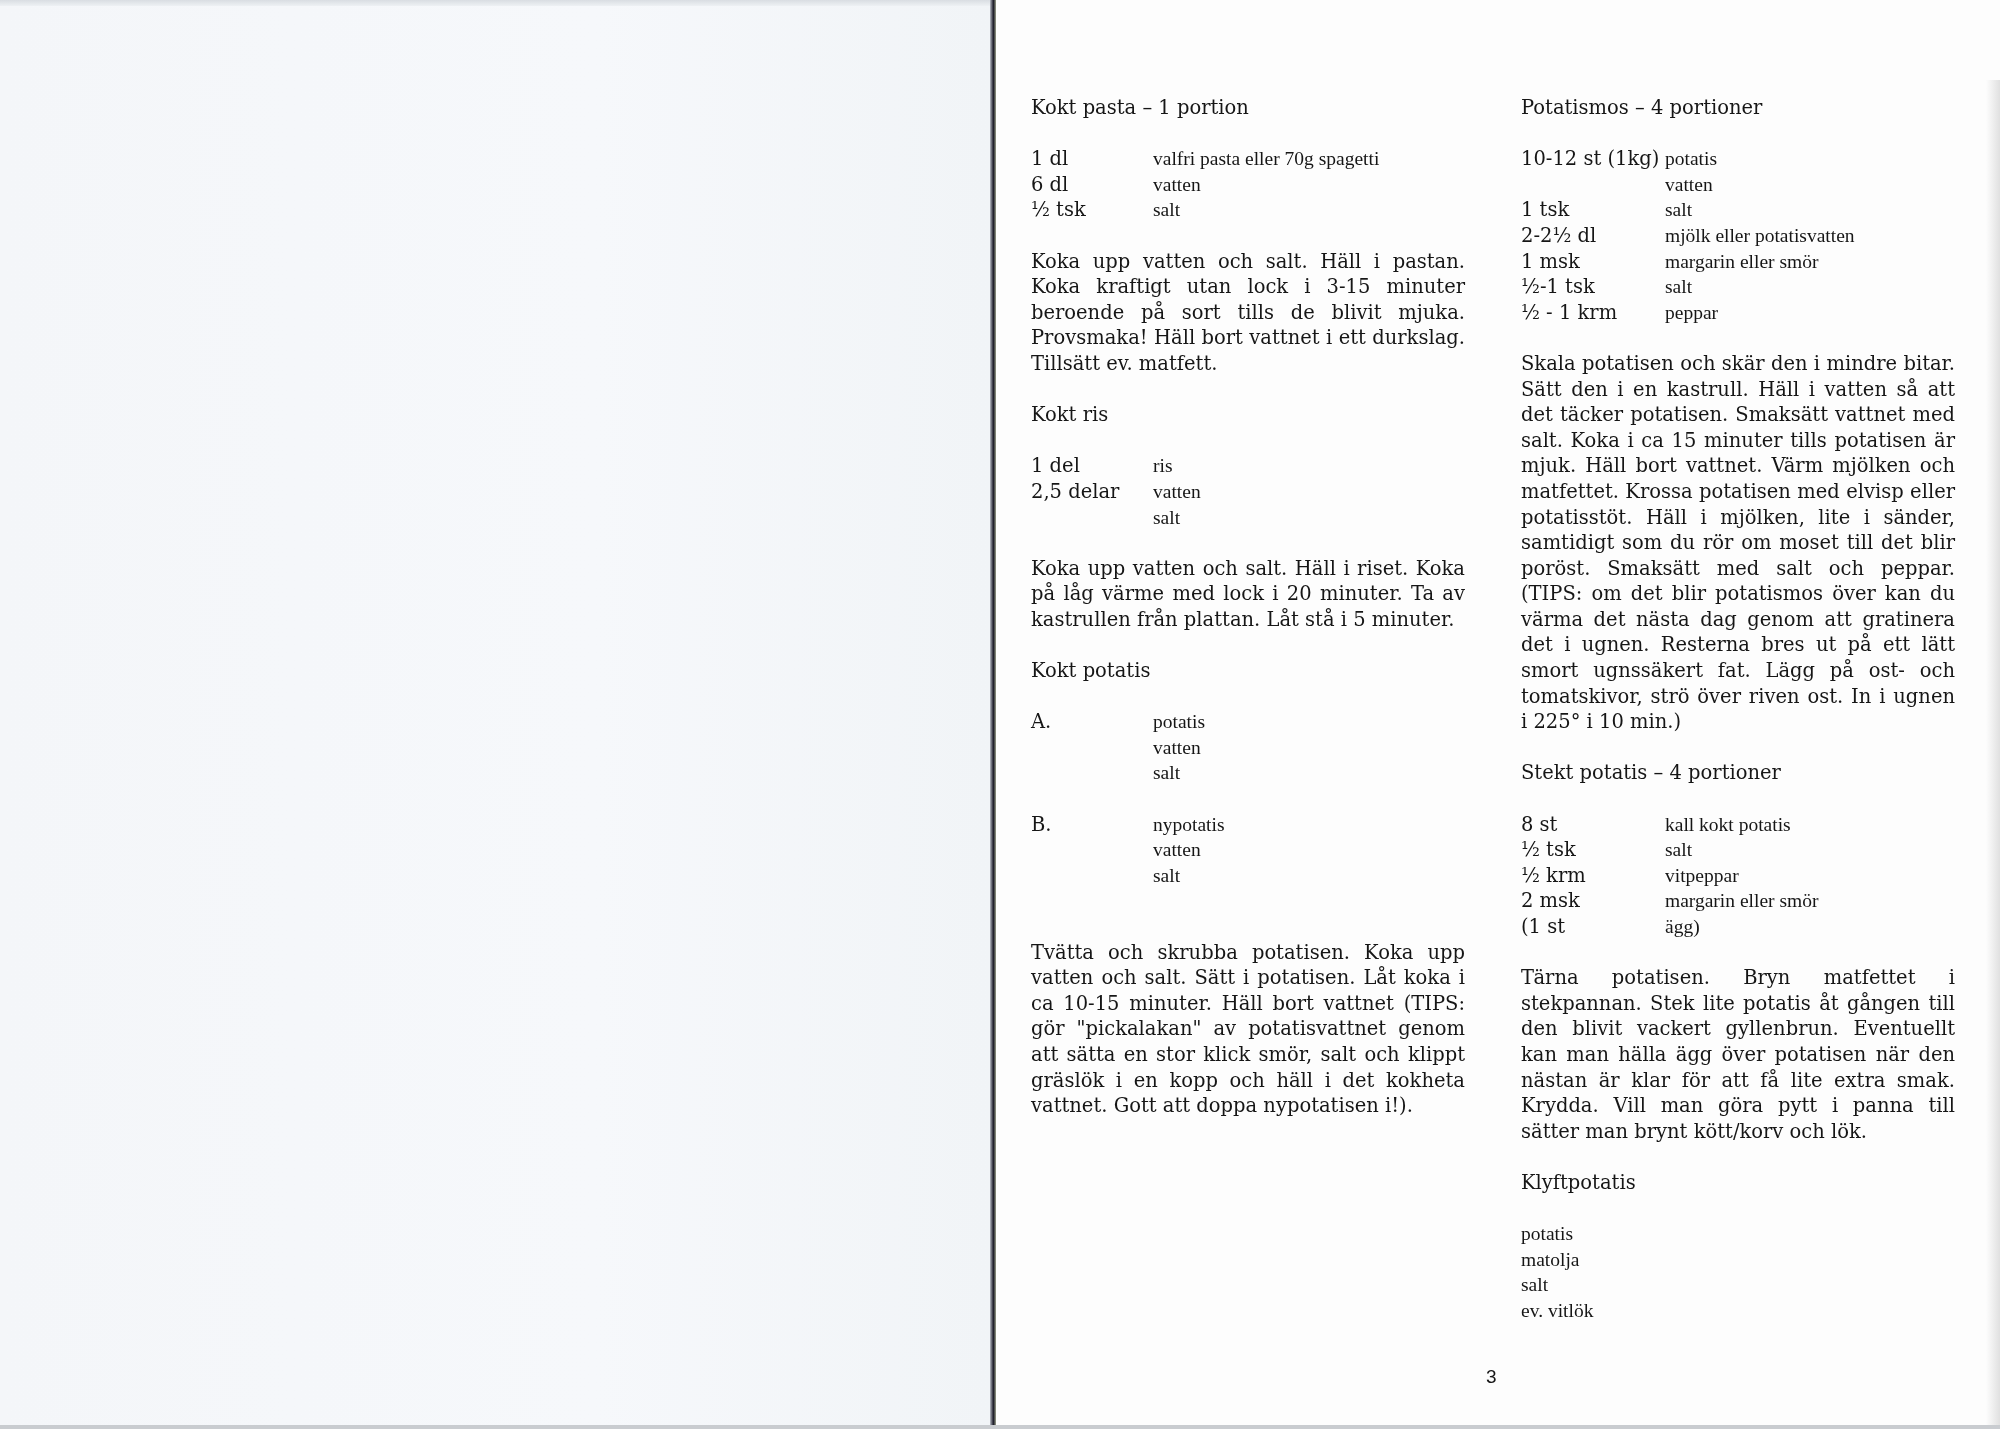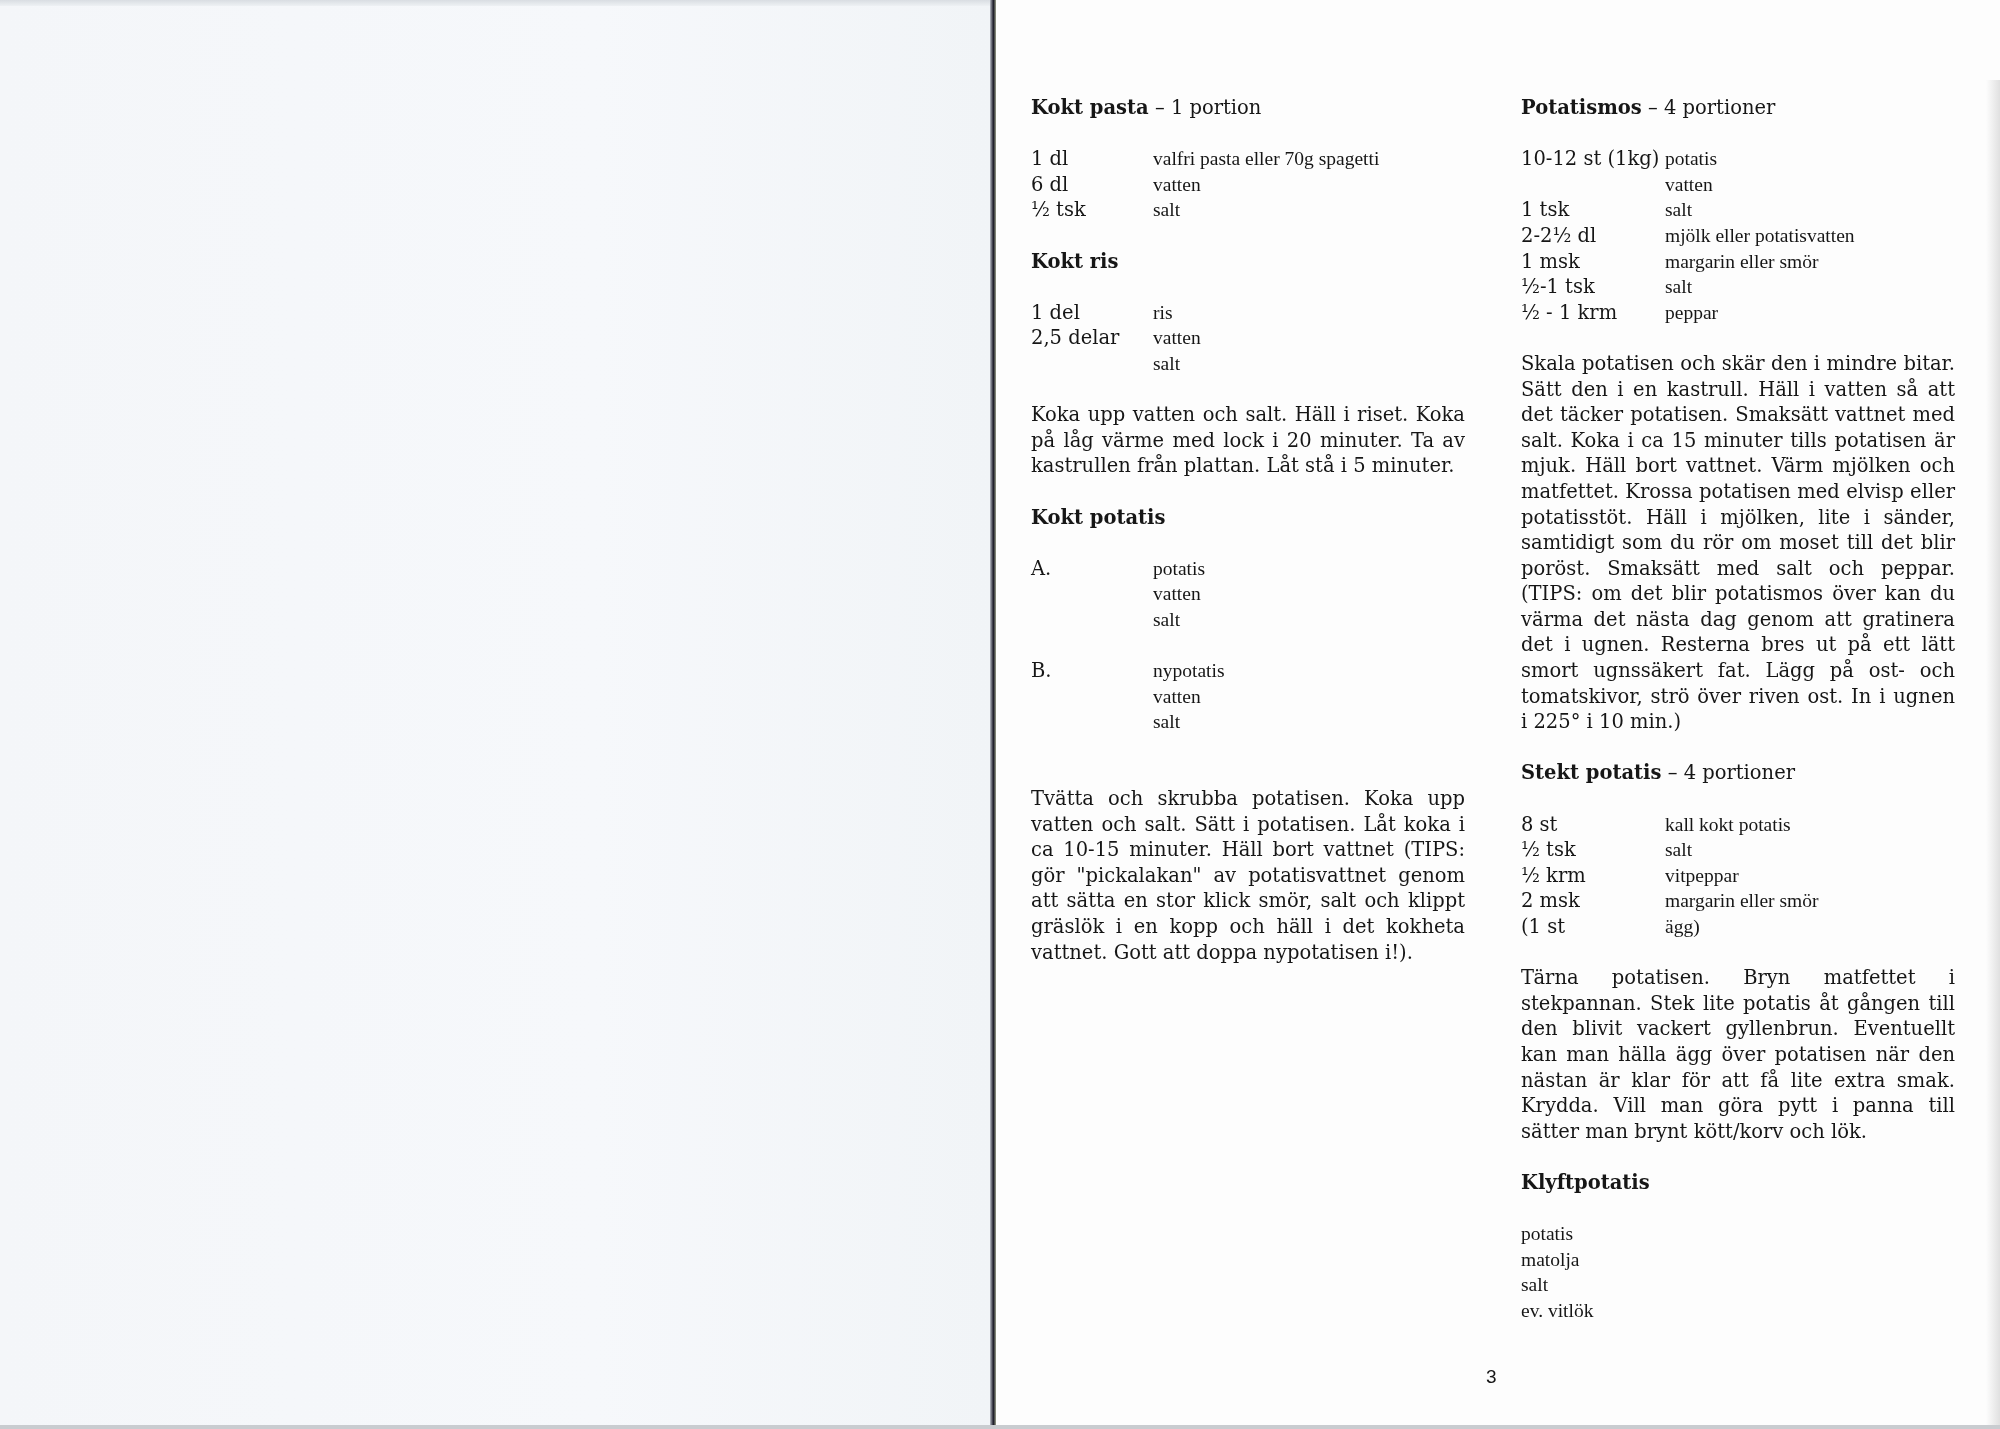--- a/index.html
+++ b/index.html
@@ -33,21 +33,21 @@
     position:absolute; left:0; bottom:0; width:2000px; height:4px; background:#c9ccd0;
   }
   .col {
     position:absolute; top:95px; width:434px;
     font-size:19.5px; line-height:25.6px;
   }
   .col-1 { left:1031px; }
   .col-2 { left:1521px; }
   .recipe { margin-bottom:25.6px; }
   .title { margin:0 0 25.6px 0; font-weight:normal; font-size:19.5px; line-height:25.6px; }
-  .title b { font-weight:bold; }
+  .title b { font-weight:normal; }
   .ingredients { margin:0 0 25.6px 0; }
   .ing-row { display:flex;align-items:flex-end; }
   .ing-qty { width:122px; flex:none; white-space:pre; }
   .col-2 .ing-qty { width:144px; }
   .ing-name { flex:1;font-family:Liberation Serif, serif; }
   .method { margin:0 0 25.6px 0; text-align:justify; }
   .variant-gap { height:25.6px; }
   .page-number {
     position:absolute; left:1486px; top:1366px; font-size:19px;
     font-family:"Liberation Sans", sans-serif;
@@ -75,20 +75,21 @@
         </div>
       <div class="ing-row">
           <span class="ing-qty">6 dl</span>
           <span class="ing-name">vatten</span>
         </div>
       <div class="ing-row">
           <span class="ing-qty">½ tsk</span>
           <span class="ing-name">salt</span>
         </div>
     </div>
+    <p class="method">Koka upp vatten och salt. Häll i pastan. Koka kraftigt utan lock i 3-15 minuter beroende på sort tills de blivit mjuka. Provsmaka! Häll bort vattnet i ett durkslag. Tillsätt ev. matfett.</p>
   </section>
 
   <section class="recipe">
     <h2 class="title"><b>Kokt ris</b></h2>
     <div class="ingredients">
       <div class="ing-row">
           <span class="ing-qty">1 del</span>
           <span class="ing-name">ris</span>
         </div>
       <div class="ing-row">

